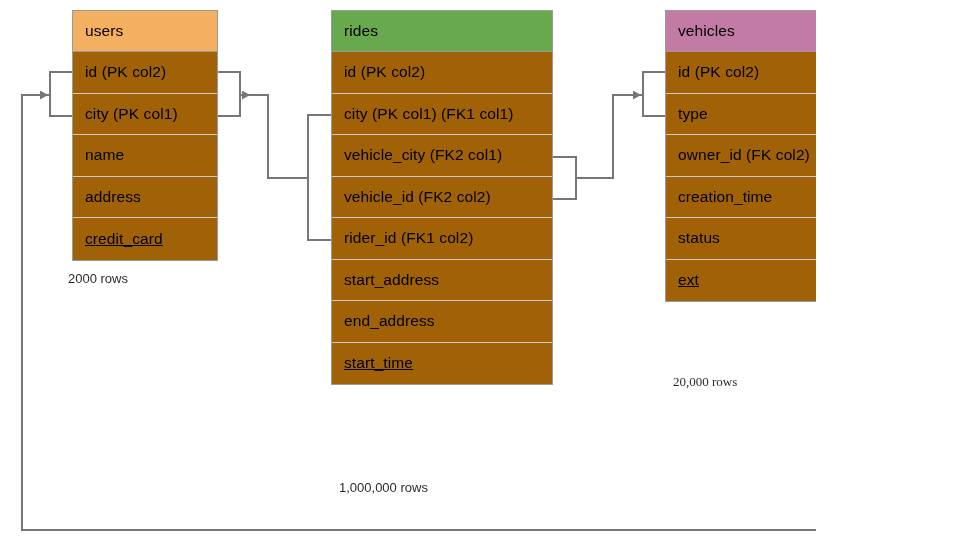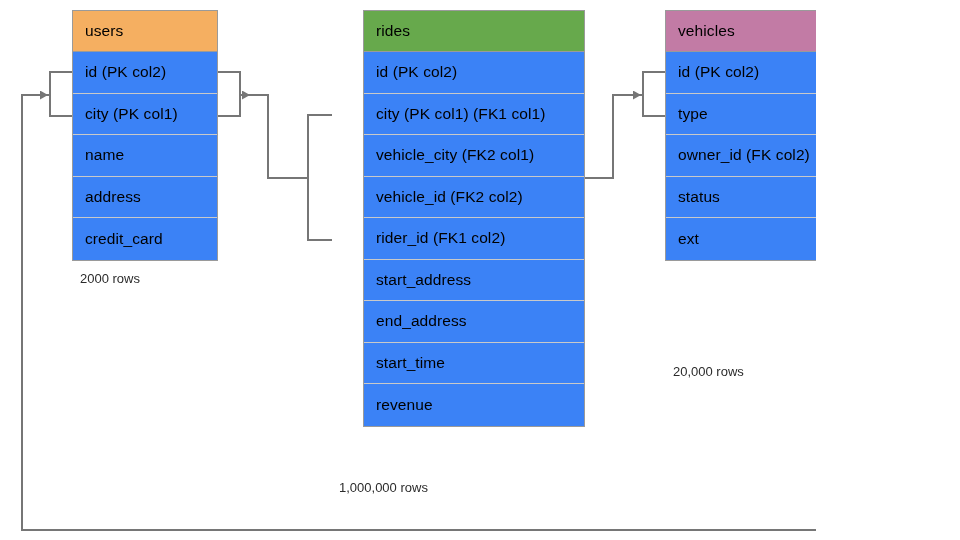--- a/index.html
+++ b/index.html
@@ -43,25 +43,26 @@
   }
   .table-row {
     height: 41.5px;
     box-sizing: border-box;
     border-bottom: 1px solid #c9c9c9;
     display: flex;
     align-items: center;
     padding-left: 12px;
     font-size: 15.5px;
     color: #000000;
-    background: #3b82f6;
+    background: #a16207;
     letter-spacing: 0.1px;
   }
   .table-row:last-child {
     border-bottom: none;
+    text-decoration: underline;
   }
   .rowcount {
     position: absolute;
     font-size: 13px;
     color: #2b2b2b;
     white-space: nowrap;
     z-index: 2;
   }
 </style>
 </head>
@@ -114,23 +115,23 @@
     <div class="table-row">
       <span>name</span>
     </div>
     <div class="table-row">
       <span>address</span>
     </div>
     <div class="table-row">
       <span>credit_card</span>
     </div>
   </div>
-  <div class="rowcount" style="left:80px; top:271px;">2000 rows</div>
+  <div class="rowcount" style="left:68px; top:271px;">2000 rows</div>
 
-  <div class="table-box" style="left:331px; top:10px; width:222px;margin-left:32px;">
+  <div class="table-box" style="left:331px; top:10px; width:222px;">
     <div class="table-header" style="background:#67A94C;">
       <span>rides</span>
     </div>
     <div class="table-row">
       <span>id (PK col2)</span>
     </div>
     <div class="table-row">
       <span>city (PK col1) (FK1 col1)</span>
     </div>
     <div class="table-row">
@@ -144,41 +145,41 @@
     </div>
     <div class="table-row">
       <span>start_address</span>
     </div>
     <div class="table-row">
       <span>end_address</span>
     </div>
     <div class="table-row">
       <span>start_time</span>
     </div>
-    <div class="table-row">
-      <span>revenue</span>
-    </div>
   </div>
   <div class="rowcount" style="left:339px; top:480px;">1,000,000 rows</div>
 
   <div class="table-box" style="left:665px; top:10px; width:222px;">
     <div class="table-header" style="background:#C27BA5;padding-left:12px;">
       <span>vehicles</span>
     </div>
     <div class="table-row">
       <span>id (PK col2)</span>
     </div>
     <div class="table-row">
       <span>type</span>
     </div>
     <div class="table-row">
       <span>owner_id (FK col2)</span>
     </div>
     <div class="table-row">
+      <span>creation_time</span>
+    </div>
+    <div class="table-row">
       <span>status</span>
     </div>
     <div class="table-row">
       <span>ext</span>
     </div>
   </div>
-  <div class="rowcount" style="left:673px; top:364px;">20,000 rows</div>
+  <div class="rowcount" style="left:673px; top:374px;font-family:Liberation Serif, serif;">20,000 rows</div>
 
 </div>
 
 </body></html>

